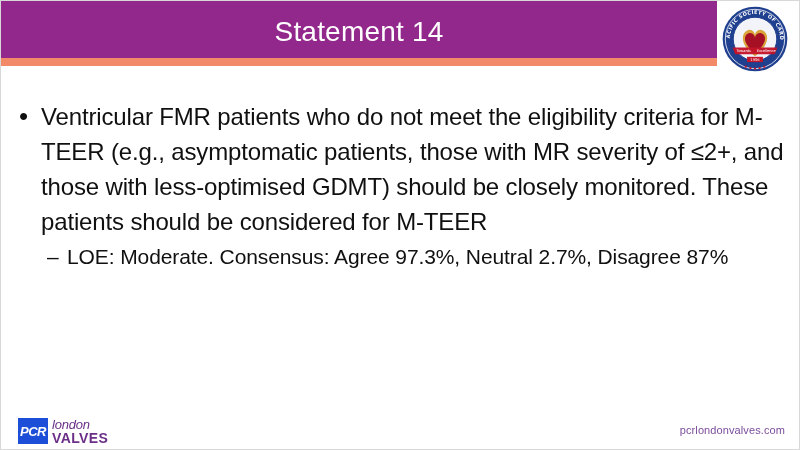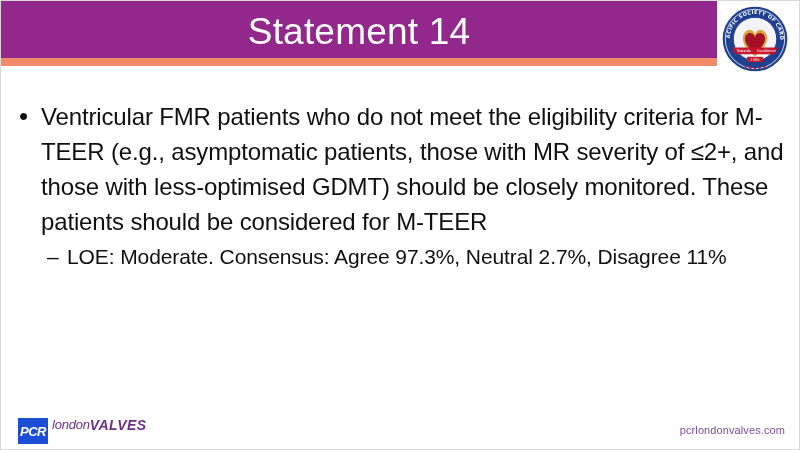--- a/index.html
+++ b/index.html
@@ -39,21 +39,21 @@
   }
   #slide-title {
     position: absolute;
     left: 0;
     top: 8px;
     width: 716px;
     height: 46px;
     line-height: 46px;
     text-align: center;
     color: #ffffff;
-    font-size: 37px;
+    font-size: 28px;
     font-weight: normal;
     letter-spacing: 0.2px;
     white-space: nowrap;
   }
 
   
   #society-seal {
     position: absolute;
     left: 721px;
     top: 5px;
@@ -128,36 +128,35 @@
     font-style: italic;
     letter-spacing: -0.5px;
     display: flex;
     align-items: center;
     justify-content: center;
     box-sizing: border-box;
   }
   #pcr-wordmark {
     margin-left: 4px;
     display: flex;
-    flex-direction: row;
+    flex-direction: column;
     justify-content: center;
     line-height: 1.0;
   }
   #pcr-london {
     font-size: 13px;
     font-style: italic;
     color: #6B2F87;
     letter-spacing: -0.2px;
   }
   #pcr-valves {
     font-size: 14px;
     font-weight: bold;
     color: #6B2F87;
     letter-spacing: 0.4px;
-    font-style: italic;
   }
   #footer-url {
     position: absolute;
     right: 14px;
     top: 423px;
     font-size: 11px;
     color: #7C4C9B;
     letter-spacing: 0.1px;
     padding-left: 39px;
   }
@@ -198,21 +197,21 @@
     </svg>
   </div>
 
   <div id="body-block">
     <div class="bullet-row">
       <span class="bullet-mark">•</span>
       <span class="bullet-text">Ventricular FMR patients who do not meet the eligibility criteria for M-TEER (e.g., asymptomatic patients, those with MR severity of ≤2+, and those with less-optimised GDMT) should be closely monitored. These patients should be considered for M-TEER</span>
     </div>
     <div class="sub-row">
       <span class="sub-mark">–</span>
-      <span class="sub-text">LOE: Moderate. Consensus: Agree 97.3%, Neutral 2.7%, Disagree 11%</span>
+      <span class="sub-text">LOE: Moderate. Consensus: Agree 97.3%, Neutral 2.7%, Disagree 87%</span>
     </div>
   </div>
 
   <div id="footer-logo">
     <div id="pcr-badge">PCR</div>
     <div id="pcr-wordmark">
       <span id="pcr-london">london</span>
       <span id="pcr-valves">VALVES</span>
     </div>
   </div>

